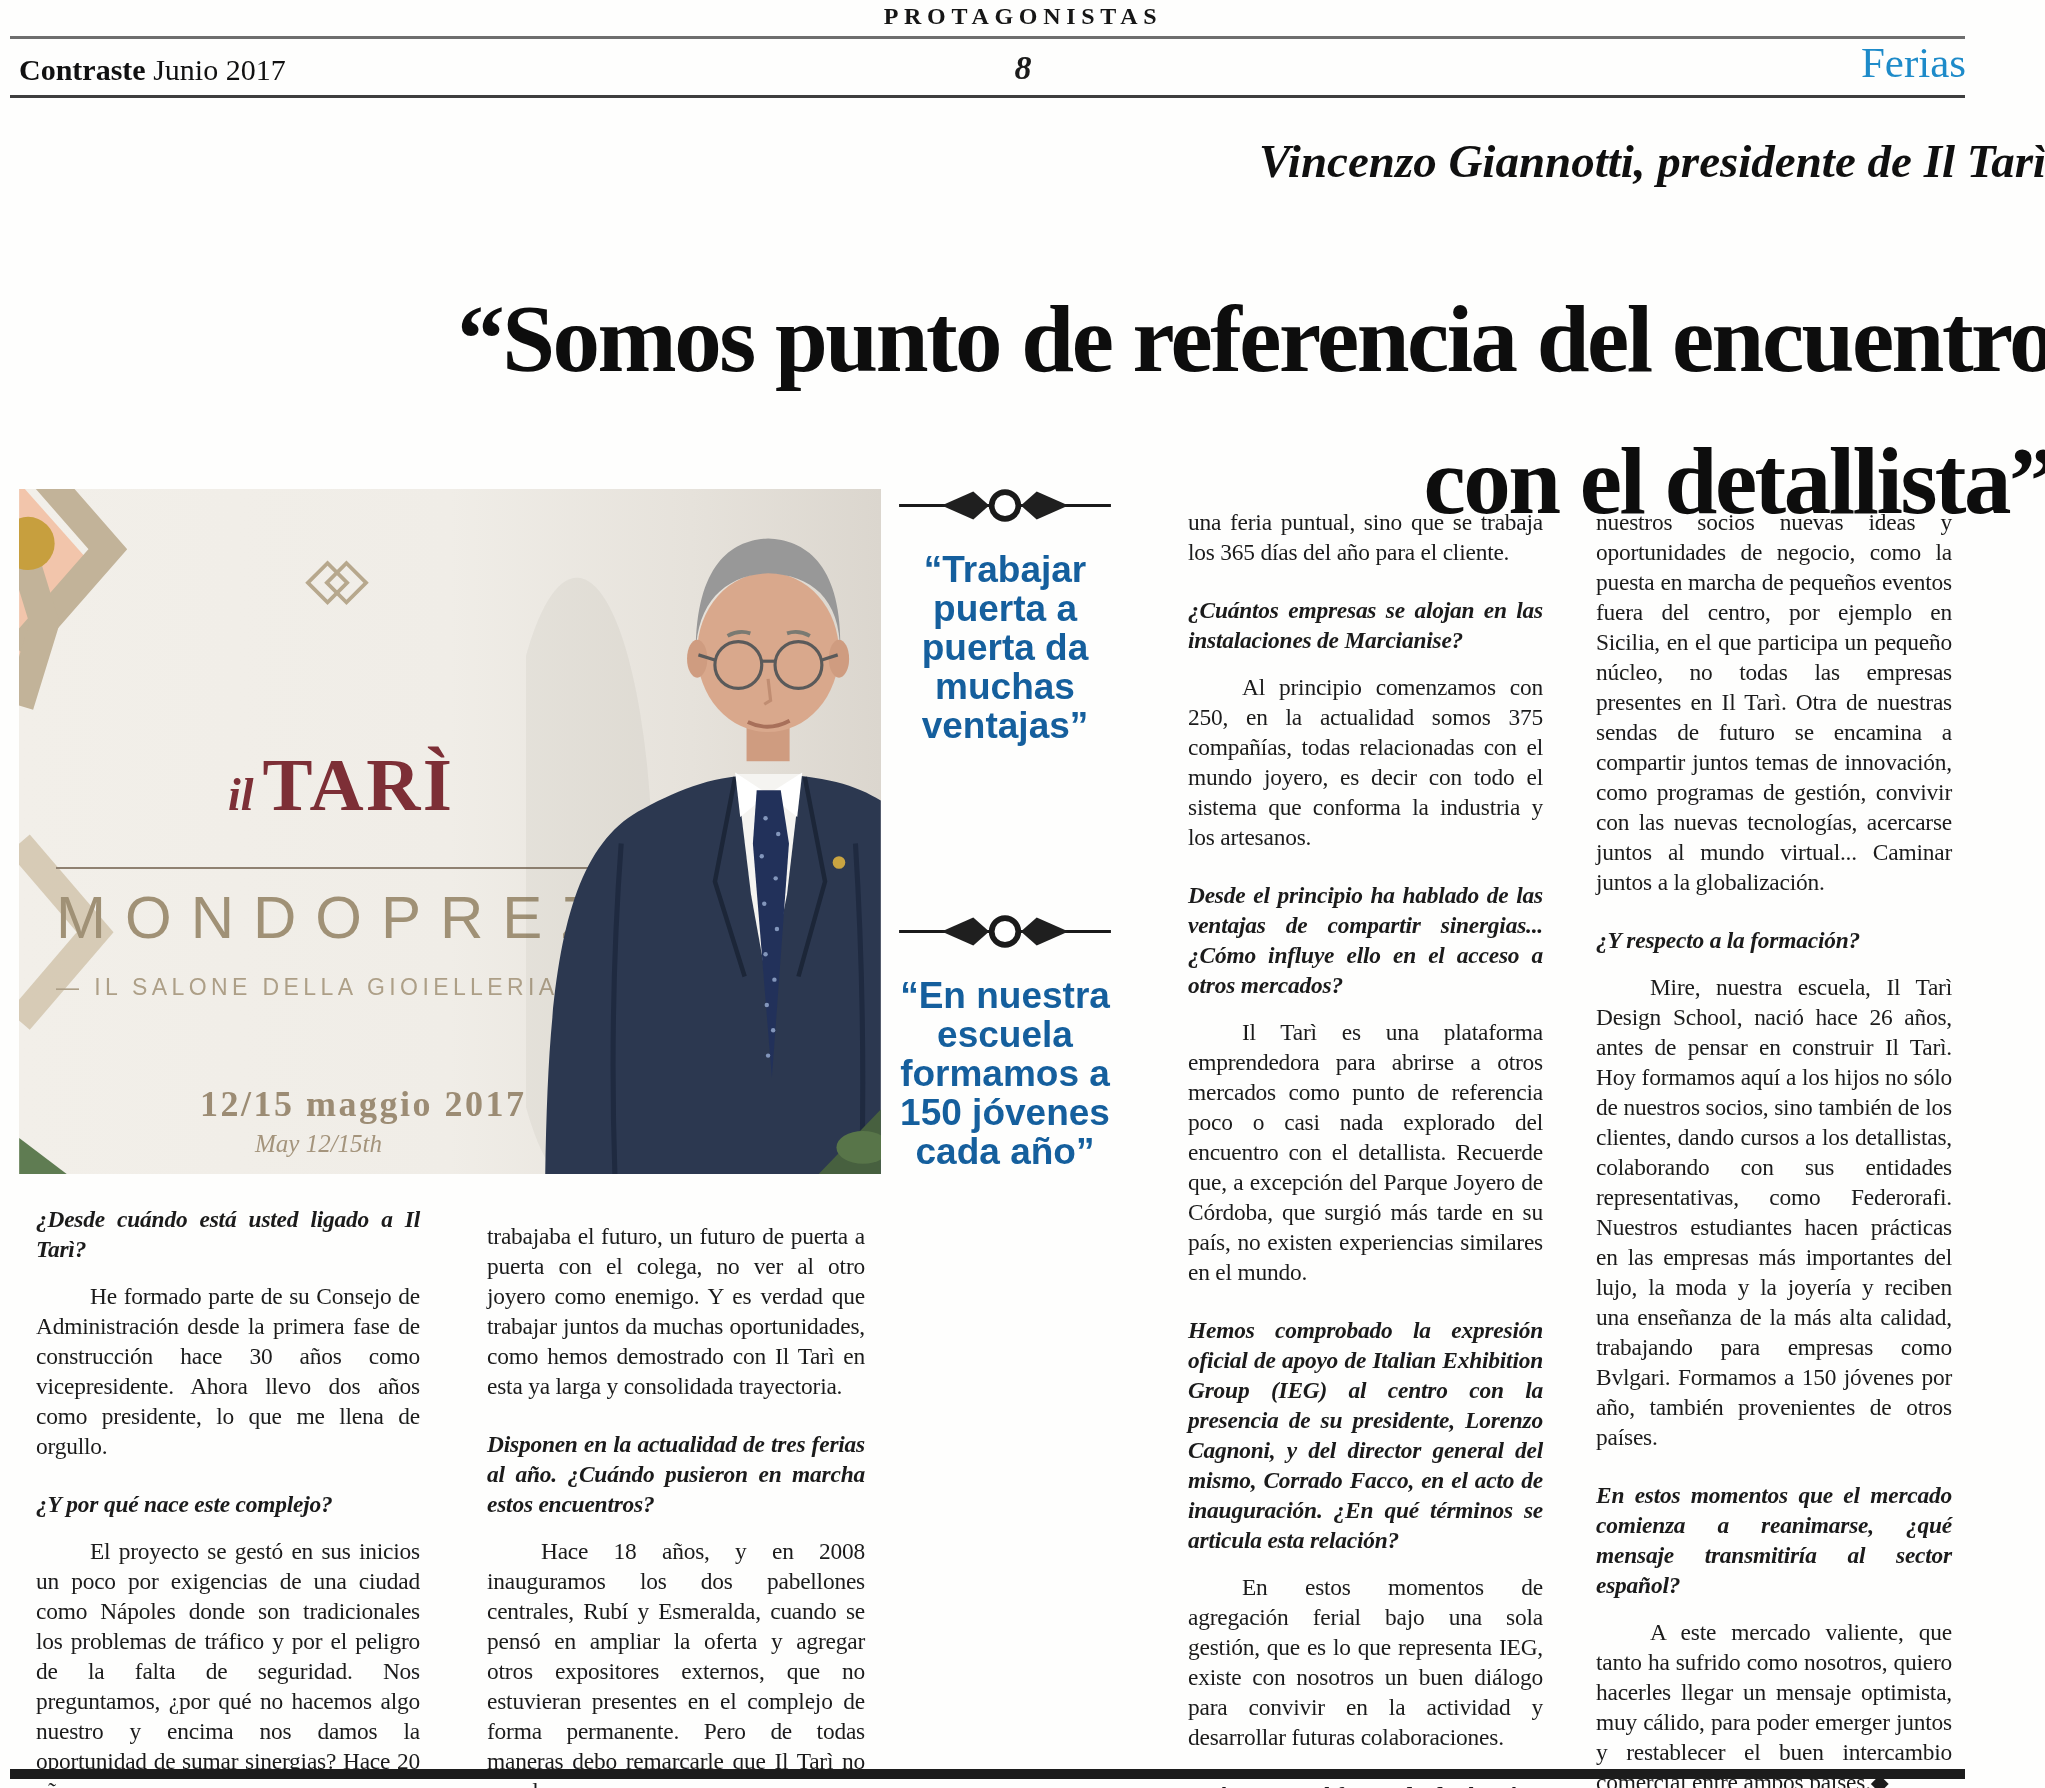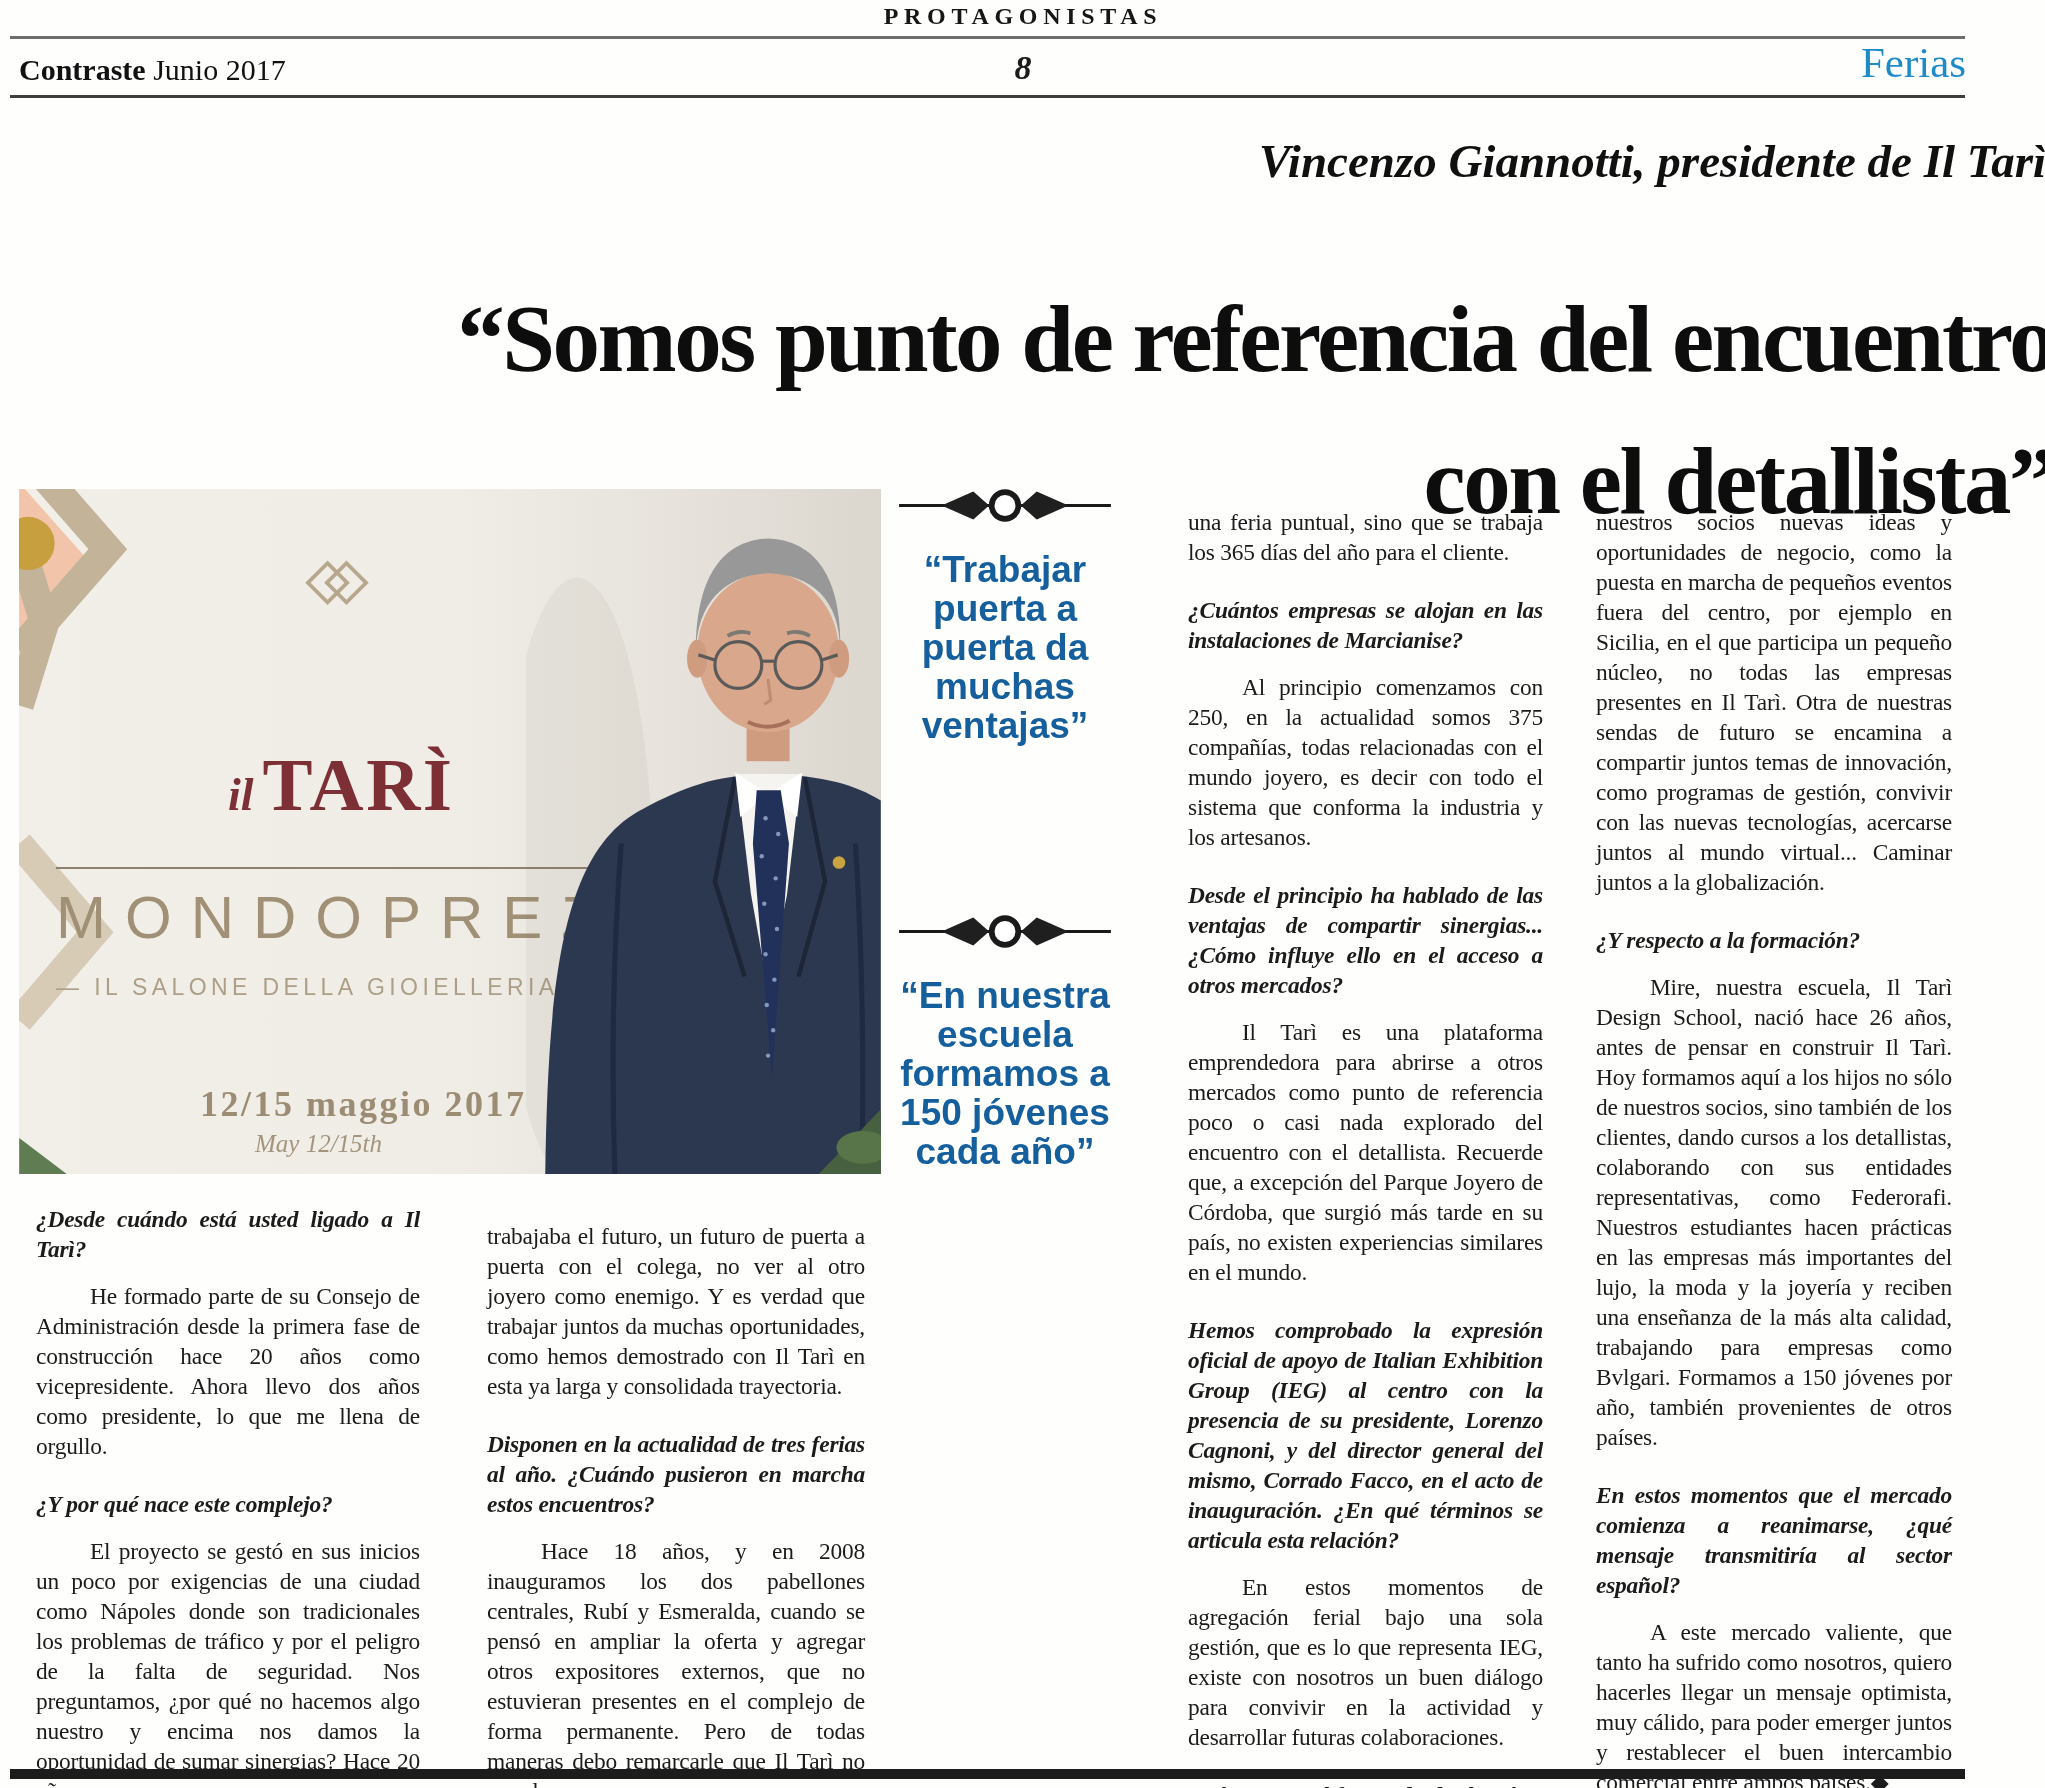--- a/index.html
+++ b/index.html
@@ -175,21 +175,21 @@
         <polygon points="75,26 125,4 150,26 125,48" fill="#1f1f1f"></polygon>
         <polygon points="275,26 225,4 200,26 225,48" fill="#1f1f1f"></polygon>
         <circle cx="175" cy="26" r="21" fill="#fff" stroke="#1a1a1a" stroke-width="9"></circle>
       </svg>
       <blockquote class="pq-text">“En nuestra escuela formamos a 150 jóvenes cada año”</blockquote>
     </figure>
   </div>
 
   <div class="col col-1">
       <p class="blk q">¿Desde cuándo está usted ligado a Il Tarì?</p>
-      <p class="blk a">He formado parte de su Consejo de Administración desde la primera fase de construcción hace 20 años como vicepresidente. Ahora llevo dos años como presidente, lo que me llena de orgullo.</p>
+      <p class="blk a">He formado parte de su Consejo de Administración desde la primera fase de construcción hace 30 años como vicepresidente. Ahora llevo dos años como presidente, lo que me llena de orgullo.</p>
       <p class="blk q">¿Y por qué nace este complejo?</p>
       <p class="blk a">El proyecto se gestó en sus inicios un poco por exigencias de una ciudad como Nápoles donde son tradicionales los problemas de tráfico y por el peligro de la falta de seguridad. Nos preguntamos, ¿por qué no hacemos algo nuestro y encima nos damos la oportunidad de sumar sinergias? Hace 20 años ya se</p>
     </div>
   <div class="col col-2">
       <p class="blk a-cont">trabajaba el futuro, un futuro de puerta a puerta con el colega, no ver al otro joyero como enemigo. Y es verdad que trabajar juntos da muchas oportunidades, como hemos demostrado con Il Tarì en esta ya larga y consolidada trayectoria.</p>
       <p class="blk q">Disponen en la actualidad de tres ferias al año. ¿Cuándo pusieron en marcha estos encuentros?</p>
       <p class="blk a">Hace 18 años, y en 2008 inauguramos los dos pabellones centrales, Rubí y Esmeralda, cuando se pensó en ampliar la oferta y agregar otros expositores externos, que no estuvieran presentes en el complejo de forma permanente. Pero de todas maneras debo remarcarle que Il Tarì no es solo</p>
     </div>
   <div class="col col-3">
       <p class="blk a-cont">una feria puntual, sino que se trabaja los 365 días del año para el cliente.</p>

